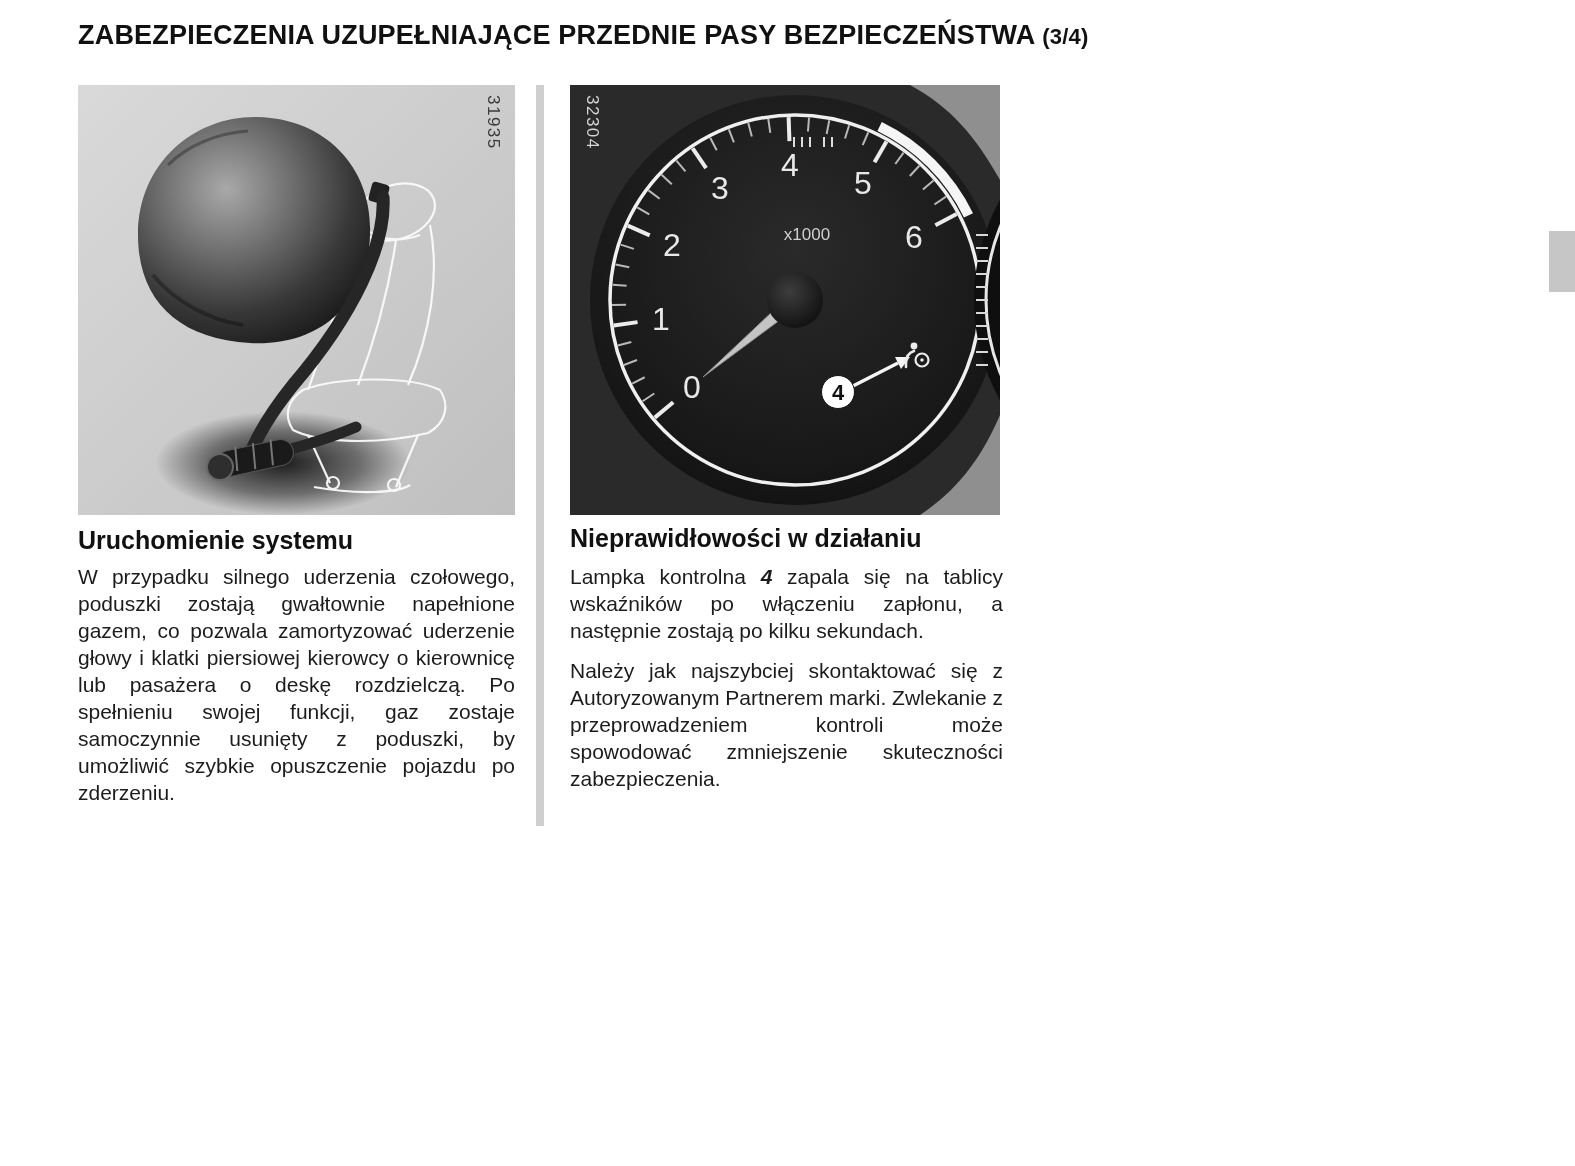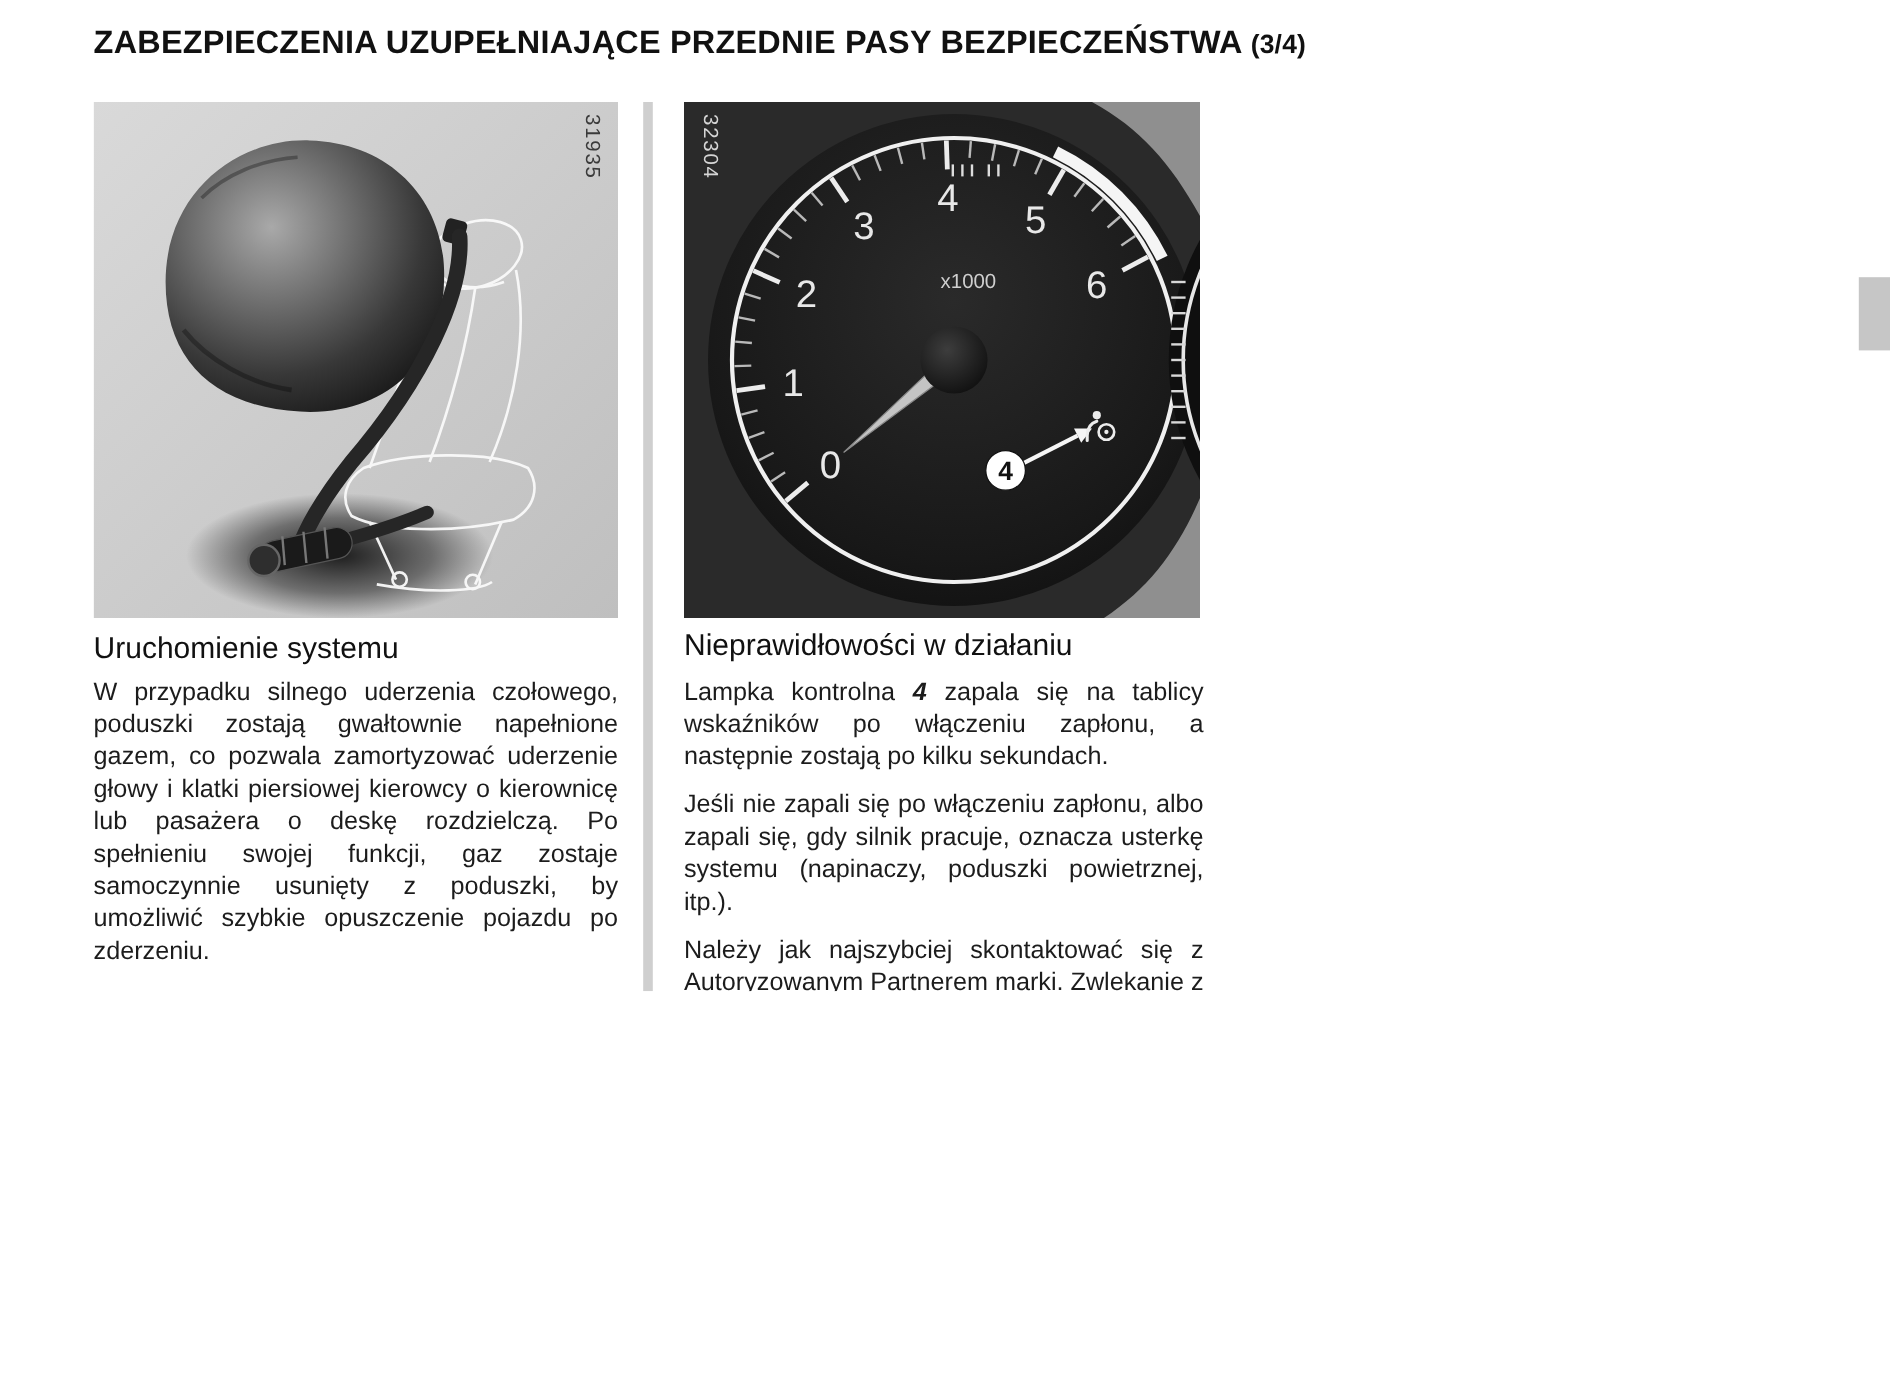--- a/index.html
+++ b/index.html
@@ -18,21 +18,21 @@
   .figure-right{left:570px;width:430px;height:430px;}
   .fig-label{
     position:absolute;writing-mode:vertical-rl;font-size:17px;letter-spacing:1.5px;
   }
   .fig-label-left{top:10px;right:12px;color:#3a3a3a;}
   .fig-label-right{top:10px;left:12px;color:#d6d6d6;}
   .col-divider{
     position:absolute;left:536px;top:85px;width:8px;height:990px;background:#cfcfcf;
   }
   .col-heading{
-    position:absolute;margin:0;font-size:25px;font-weight:normal;color:#111;
+    position:absolute;margin:0;font-size:25px;font-weight:bold;color:#111;
   }
   .heading-left{left:78px;top:526px;}
   .heading-right{left:570px;top:524px;}
   .col-text{
     position:absolute;top:563px;width:437px;font-size:21px;line-height:27px;
     text-align:justify;color:#1c1c1c;
   }
   .col-text p{margin:0 0 13px 0;}
   .text-left{left:78px;}
   .text-right{left:570px;width:433px;}
@@ -237,21 +237,20 @@
   <div class="col-divider"></div>
 
   <h2 class="col-heading heading-left">Uruchomienie systemu</h2>
   <div class="col-text text-left">
     <p><span>W przypadku silnego uderzenia </span><span class="b">czołowego</span><span>, poduszki zostają gwałtownie napełnione gazem, co pozwala zamortyzować uderzenie głowy i klatki piersiowej kierowcy o kierownicę lub pasażera o deskę rozdzielczą. Po spełnieniu swojej funkcji, gaz zostaje samoczynnie usunięty z poduszki, by umożliwić szybkie opuszczenie pojazdu po zderzeniu.</span></p>
   </div>
 
   <h2 class="col-heading heading-right">Nieprawidłowości w działaniu</h2>
   <div class="col-text text-right">
     <p><span>Lampka kontrolna </span><span class="bi">4</span><span> zapala się na tablicy wskaźników po włączeniu zapłonu, a następnie zostają po kilku sekundach.</span></p>
-    <p><span>Jeśli nie zapali się po włączeniu zapłonu, albo zapali się, gdy silnik pracuje, oznacza usterkę systemu (napinaczy, poduszki powietrznej, itp.).</span></p>
     <p><span>Należy jak najszybciej skontaktować się z Autoryzowanym Partnerem marki. Zwlekanie z przeprowadzeniem kontroli może spowodować zmniejszenie skuteczności zabezpieczenia.</span></p>
   </div>
 
   <div class="side-tab"></div>
   <div class="section-marker"></div>
   <div class="page-number">1.23</div>
 
 </div>
 
 </body></html>

